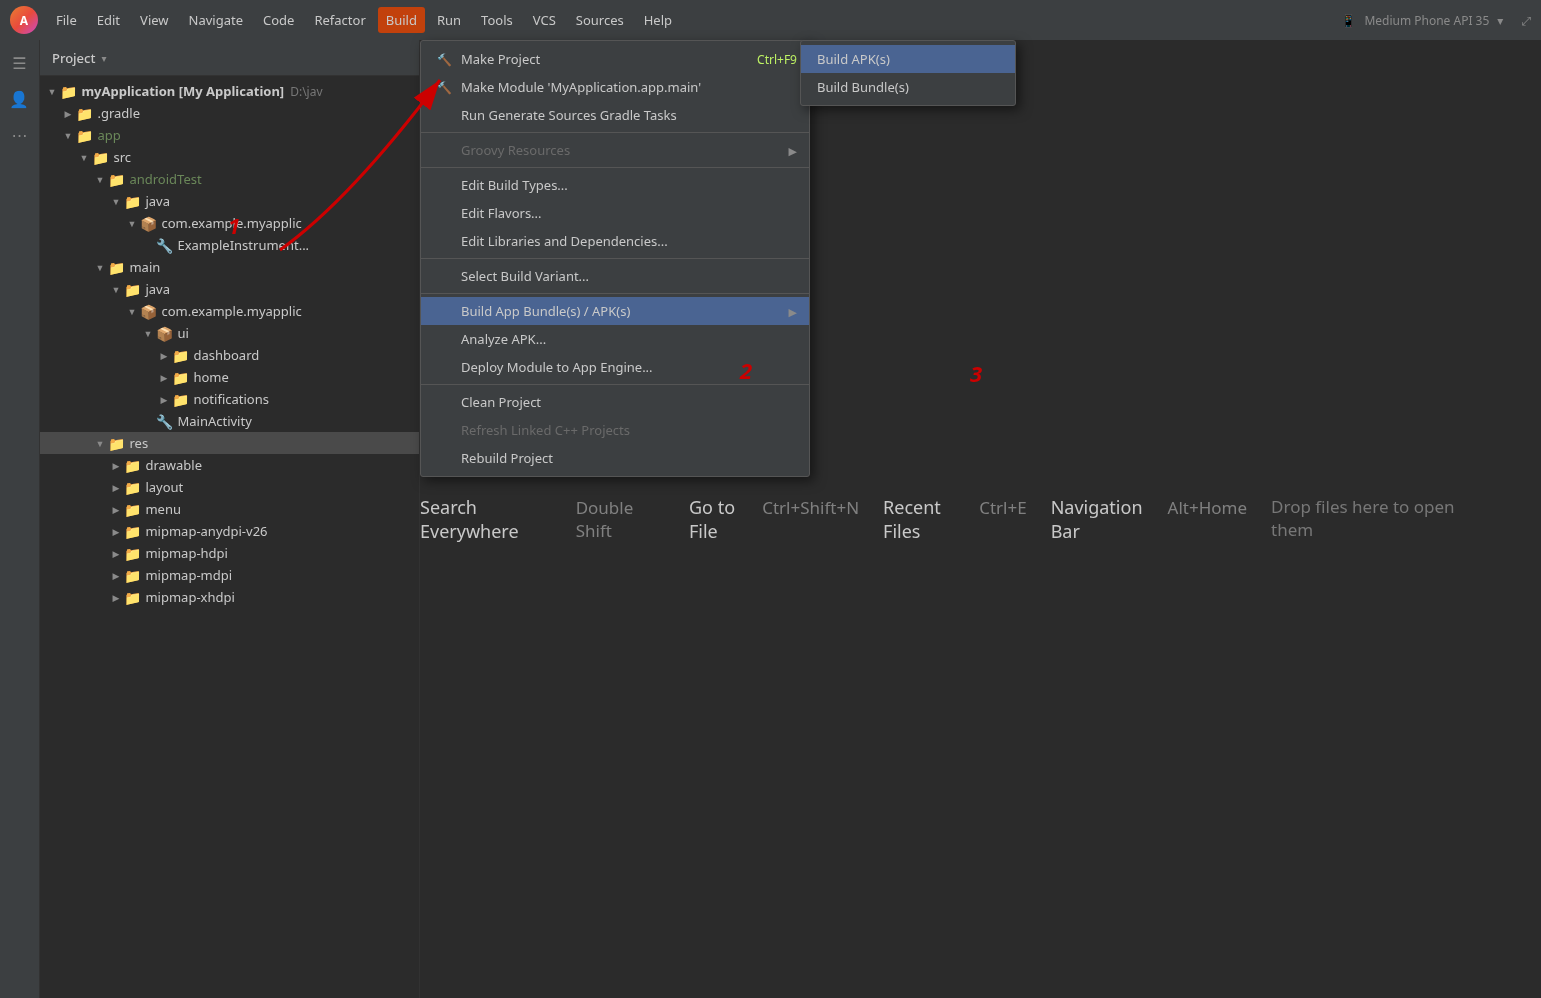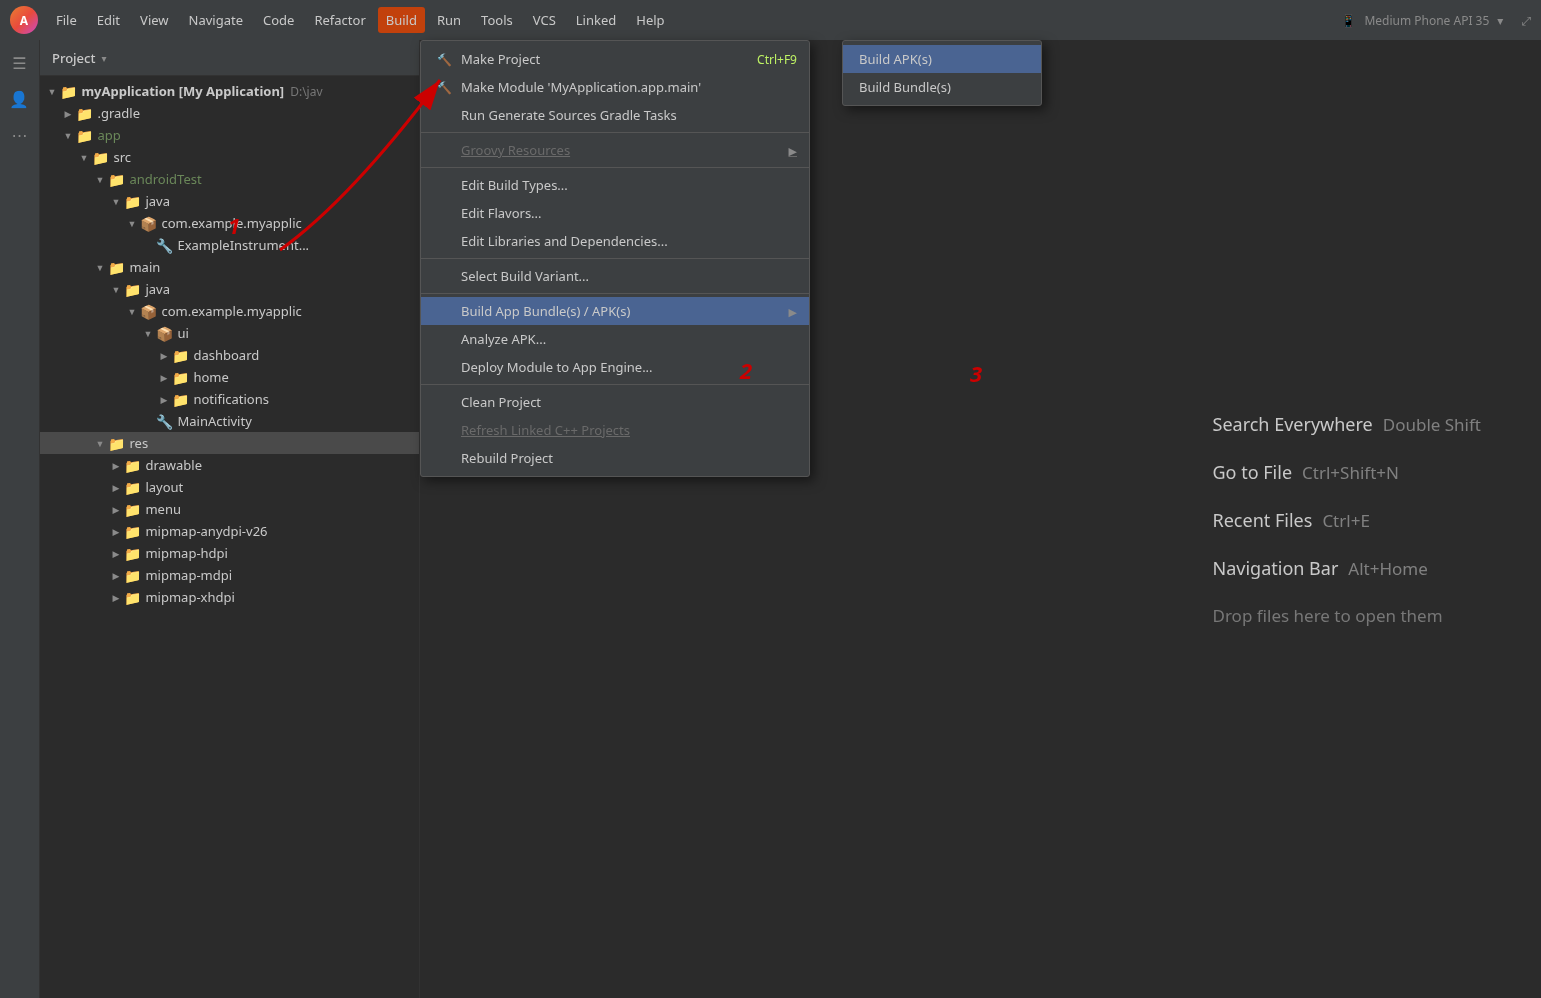--- a/index.html
+++ b/index.html
@@ -156,21 +156,21 @@
       flex-direction: column;
       justify-content: center;
       align-items: center;
     }
     .shortcuts-panel {
       position: absolute;
       right: 60px;
       top: 50%;
       transform: translateY(-50%);
       display: flex;
-      flex-direction: column;
+      flex-direction: row;
       gap: 24px;
     }
     .shortcut-row {
       display: flex;
       align-items: baseline;
       gap: 10px;
       font-size: 18px;
       color: #c9c9c9;
     }
     .shortcut-key {
@@ -199,21 +199,21 @@
       display: flex;
       align-items: center;
       height: 28px;
       padding: 0 12px 0 16px;
       cursor: pointer;
       color: #c9c9c9;
       font-size: 13px;
       justify-content: space-between;
     }
     .menu-section-item.highlighted { background: #4a6492; }
-    .menu-section-item.disabled { color: #6a6a6a; cursor: default; text-decoration: underline; }
+    .menu-section-item.disabled { color: #6a6a6a; cursor: default; }
     .menu-section-item .shortcut-text {
       color: #bef264;
       font-size: 12px;
     }
     .menu-section-item .submenu-arrow {
       color: #8a8a8a;
       font-size: 11px;
     }
     .menu-icon {
       width: 18px;
@@ -229,22 +229,22 @@
     .menu-separator {
       height: 1px;
       background: #555;
       margin: 3px 0;
     }
 
     
     .apk-submenu {
       position: absolute;
       top: 40px;
-      left: 842px;
-      width: 200px;
+      left: 800px;
+      width: 216px;
       background: #3c3f41;
       border: 1px solid #555;
       border-radius: 3px;
       box-shadow: 4px 4px 12px rgba(0,0,0,0.5);
       z-index: 101;
       padding: 4px 0;
     }
     .apk-menu-item {
       display: flex;
       align-items: center;
@@ -283,21 +283,21 @@
     <div class="menu-item">File</div>
     <div class="menu-item">Edit</div>
     <div class="menu-item">View</div>
     <div class="menu-item">Navigate</div>
     <div class="menu-item">Code</div>
     <div class="menu-item">Refactor</div>
     <div class="menu-item active">Build</div>
     <div class="menu-item">Run</div>
     <div class="menu-item">Tools</div>
     <div class="menu-item">VCS</div>
-    <div class="menu-item">Linked</div>
+    <div class="menu-item">Sources</div>
     <div class="menu-item">Help</div>
   </div>
   <div class="title-bar-right">
     <span>📱</span>
     <span>Medium Phone API 35</span>
     <span>▾</span>
     <span style="margin-left:10px;">⤢</span>
   </div>
 </div>
 

